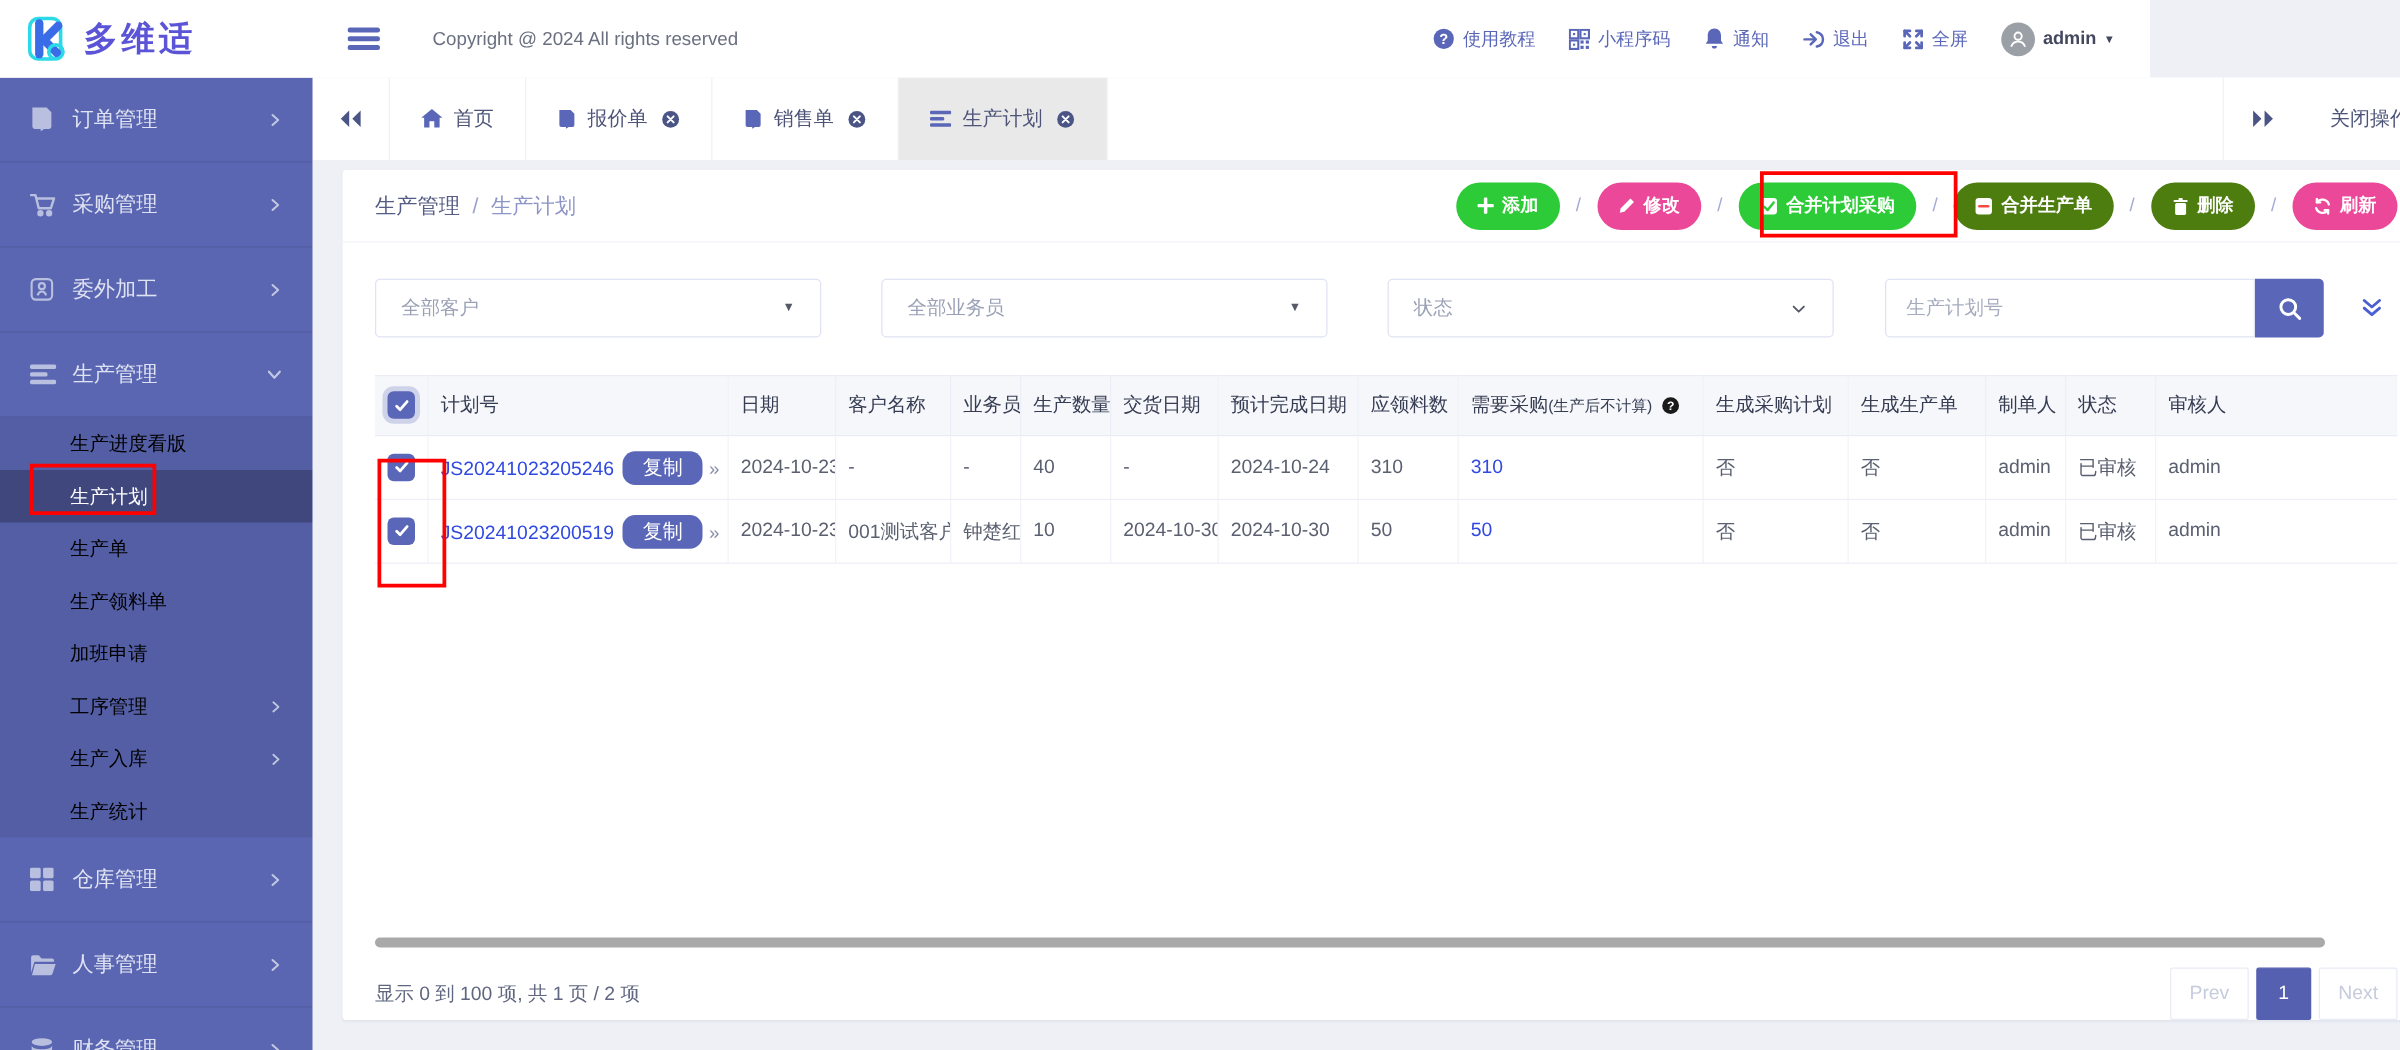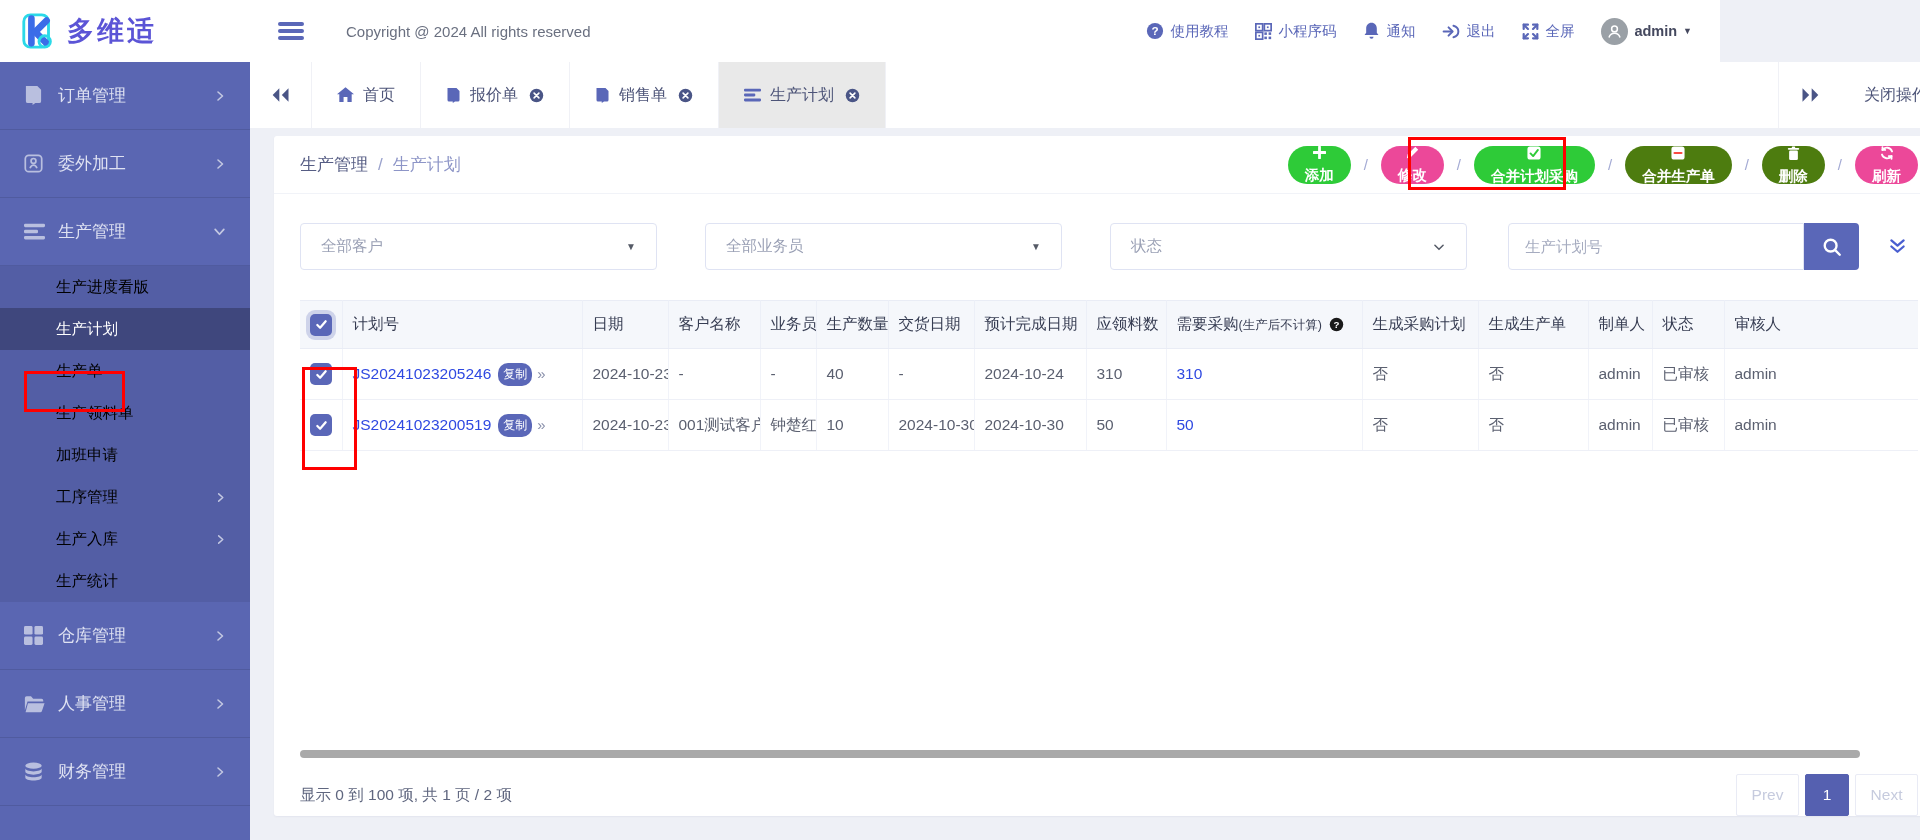--- a/index.html
+++ b/index.html
@@ -43,21 +43,21 @@
 
   
   .content { padding:8px 24px 24px; height:712px; }
   .card { background:#fff; border-radius:3px; height:680px; display:flex; flex-direction:column; box-shadow:0 1px 2px rgba(60,70,120,0.06); }
   .card-header { height:58px; display:flex; align-items:center; padding:0 26px; border-bottom:1px solid #f1f3f8; }
   .breadcrumb { display:flex; align-items:center; gap:10px; font-size:17px; color:#565d84; }
   .crumb-current { color:#8d95c7; }
   .crumb-sep { color:#9aa2cc; }
   .toolbar { margin-left:auto; display:flex; align-items:center; gap:13px; }
   .tb-sep { color:#a3aad4; font-size:15px; }
-  .btn { height:38px; border-radius:19px; padding:0 17px; border:none; color:#fff; display:inline-flex; align-items:center; gap:7px; font-size:14.5px; font-weight:bold; cursor:pointer; font-family:inherit;flex-direction:column; }
+  .btn { height:38px; border-radius:19px; padding:0 17px; border:none; color:#fff; display:inline-flex; align-items:center; gap:7px; font-size:14.5px; font-weight:bold; cursor:pointer; font-family:inherit; }
   .btn-green { background:#2ecb38; }
   .btn-blue  { background:#ec4899; }
   .btn-red   { background:#4d7c0f; }
 
   
   .filters { display:flex; align-items:center; padding:29px 26px 30px; }
   .filter-select { width:357px; height:47px; border:1px solid #dfe3f3; border-radius:4px; background:#fff; display:flex; align-items:center; padding:0 20px; color:#9aa0b5; font-size:15.5px; cursor:pointer; }
   .filter-select .f-caret { margin-left:auto; color:#555a66; font-size:10px; }
   .filter-select .f-chev { margin-left:auto; color:#555a66; }
   .fgap { width:48px; }
@@ -71,21 +71,21 @@
   .table-wrap { margin:0 26px; }
   table { width:100%; border-collapse:collapse; table-layout:fixed; font-size:15.5px; color:#5b6070; }
   thead th { background:#f5f7fb; border-top:1px solid #e9ecf5; border-bottom:1px solid #e9ecf5; border-right:1px solid #eceff7; height:48px; font-weight:normal; color:#363c52; text-align:left; padding:0 10px; white-space:nowrap; overflow:hidden; }
   thead th:last-child { border-right:none; }
   tbody td { height:51px; border-bottom:1px solid #eef0f7; border-right:1px solid #f1f3f9; padding:0 10px; white-space:nowrap; overflow:hidden; }
   tbody td:last-child { border-right:none; }
   .cell-center { text-align:center; }
   .chk { width:22px; height:22px; border-radius:5px; background:#5a67b8; display:inline-flex; align-items:center; justify-content:center; }
   .chk.halo { box-shadow:0 0 0 4px rgba(90,103,184,0.25); }
   .link { color:#2f49e1; cursor:pointer; }
-  .copy-badge { display:inline-block; background:#5a67b8; color:#fff; font-size:12px; padding:3px 5px; border-radius:10px; margin:0 5px 0 7px; vertical-align:1px; }
+  .copy-badge { display:inline-block; background:#5a67b8; color:#fff; font-size:16px; padding:3px 16px; border-radius:10px; margin:0 5px 0 7px; vertical-align:1px; }
   .row-expand { color:#8a90ab; font-size:15px; cursor:pointer; }
   .th-note { font-size:12.5px; }
   .th-q { display:inline-block; vertical-align:-3px; margin-left:3px; }
 
   
   .spacer { flex:1; }
   .hscroll { height:8px; background:#a9a9a9; border-radius:4px; margin:0 84px 0 26px; cursor:pointer; }
   .card-footer { display:flex; align-items:center; padding:16px 26px 0; }
   .page-info { color:#5f667f; font-size:15.5px; }
   .pagination { margin-left:auto; display:flex; gap:6px; }
@@ -194,20 +194,35 @@
 </div>
 
 <div class="sidebar">
   <div class="side-item">
     <span class="s-icon">
         <svg width="19" height="21" viewBox="0 0 20 22" fill="currentColor">
           <path d="M2 1 H14 L18 5 V17 a2 2 0 0 1 -2 2 H12 L9 21 V19 H4 a2 2 0 0 1 -2 -2 Z"></path>
         </svg>
       </span>
     <span class="s-label">订单管理</span>
+    <span class="s-chev">
+        <svg width="12" height="12" viewBox="0 0 24 24" fill="none" stroke="currentColor" stroke-width="3.2" stroke-linecap="round" stroke-linejoin="round">
+          <polyline points="8 4 17 12 8 20"></polyline>
+        </svg>
+      </span>
+  </div>
+  <div class="side-item">
+    <span class="s-icon">
+        <svg width="21" height="20" viewBox="0 0 24 22" fill="none" stroke="currentColor" stroke-width="2.2" stroke-linecap="round" stroke-linejoin="round">
+          <path d="M1 2 H5 L8 14 H19 L22 5 H6"></path>
+          <circle cx="9.5" cy="18.5" r="1.8" fill="currentColor"></circle>
+          <circle cx="17.5" cy="18.5" r="1.8" fill="currentColor"></circle>
+        </svg>
+      </span>
+    <span class="s-label">采购管理</span>
     <span class="s-chev">
         <svg width="12" height="12" viewBox="0 0 24 24" fill="none" stroke="currentColor" stroke-width="3.2" stroke-linecap="round" stroke-linejoin="round">
           <polyline points="8 4 17 12 8 20"></polyline>
         </svg>
       </span>
   </div>
   <div class="side-item">
     <span class="s-icon">
         <svg width="19" height="19" viewBox="0 0 22 22" fill="none" stroke="currentColor" stroke-width="2">
           <rect x="1.5" y="1.5" width="19" height="19" rx="4"></rect>

